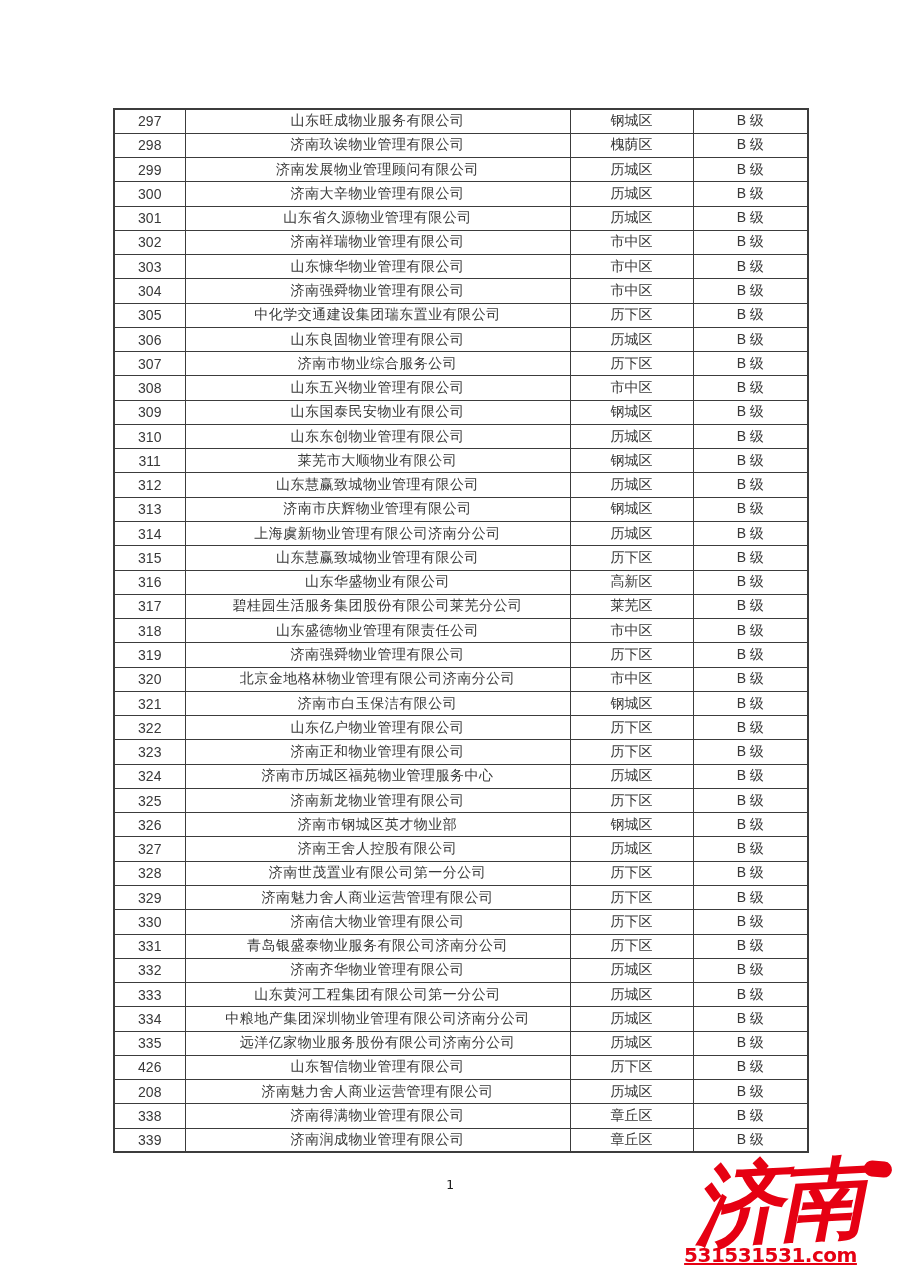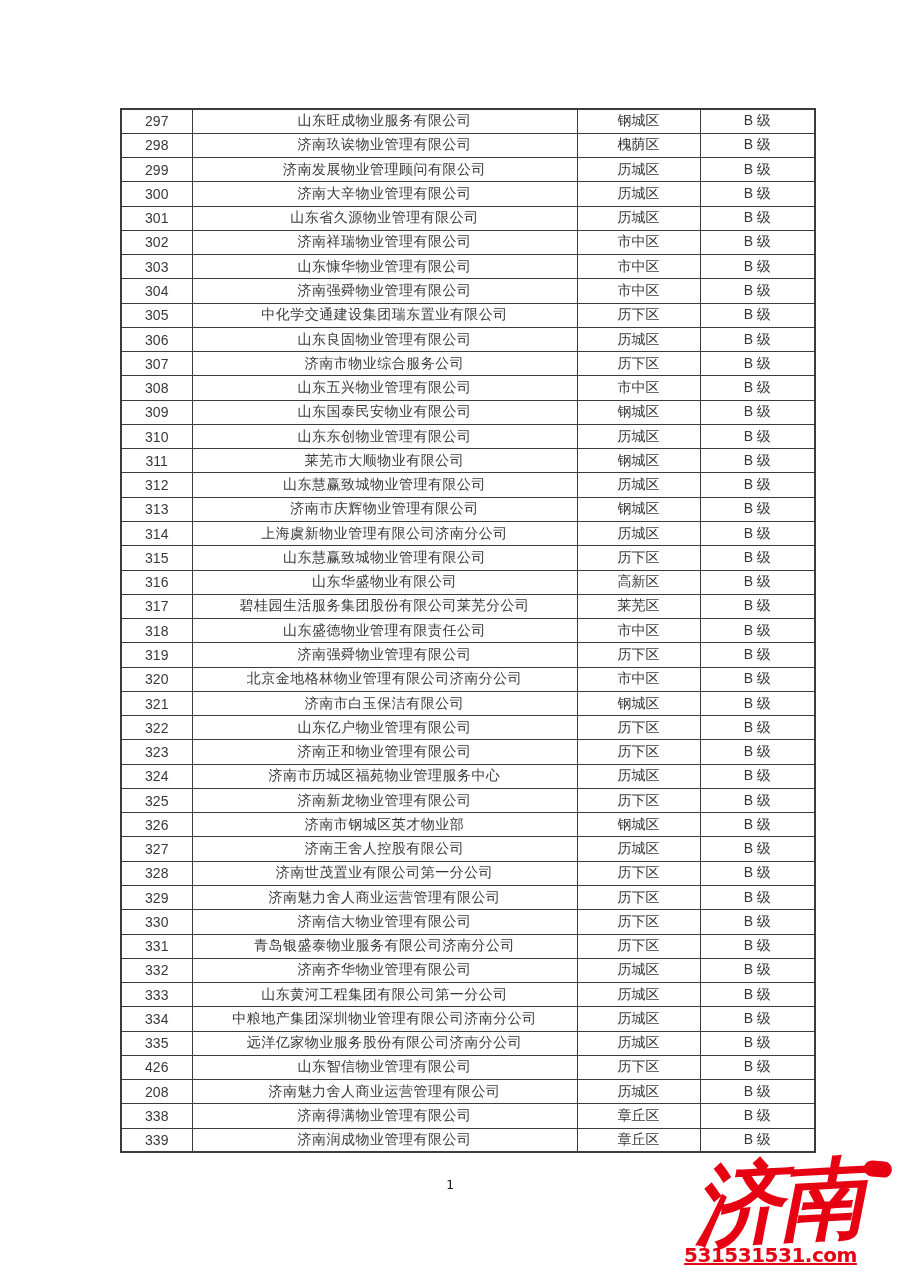--- a/index.html
+++ b/index.html
@@ -8,21 +8,21 @@
     width: 900px; height: 1273px;
     position: relative;
     font-family: "Liberation Serif", serif;
     overflow: hidden;
   }
   .page {
     position: absolute; inset: 0;
     background: #ffffff;
   }
   .table-wrap {
-    position: absolute; left: 120px; top: 108px; border-radius: 22px;
+    position: absolute; left: 113px; top: 108px; border-radius: 22px;
   }
   table.company-table {
     border-collapse: collapse;
     table-layout: fixed;
     width: 674px;
     border: 2px solid #3c3c3c;
   }
   table.company-table td {
     border: 1px solid #3c3c3c;
     height: 24.28px;

